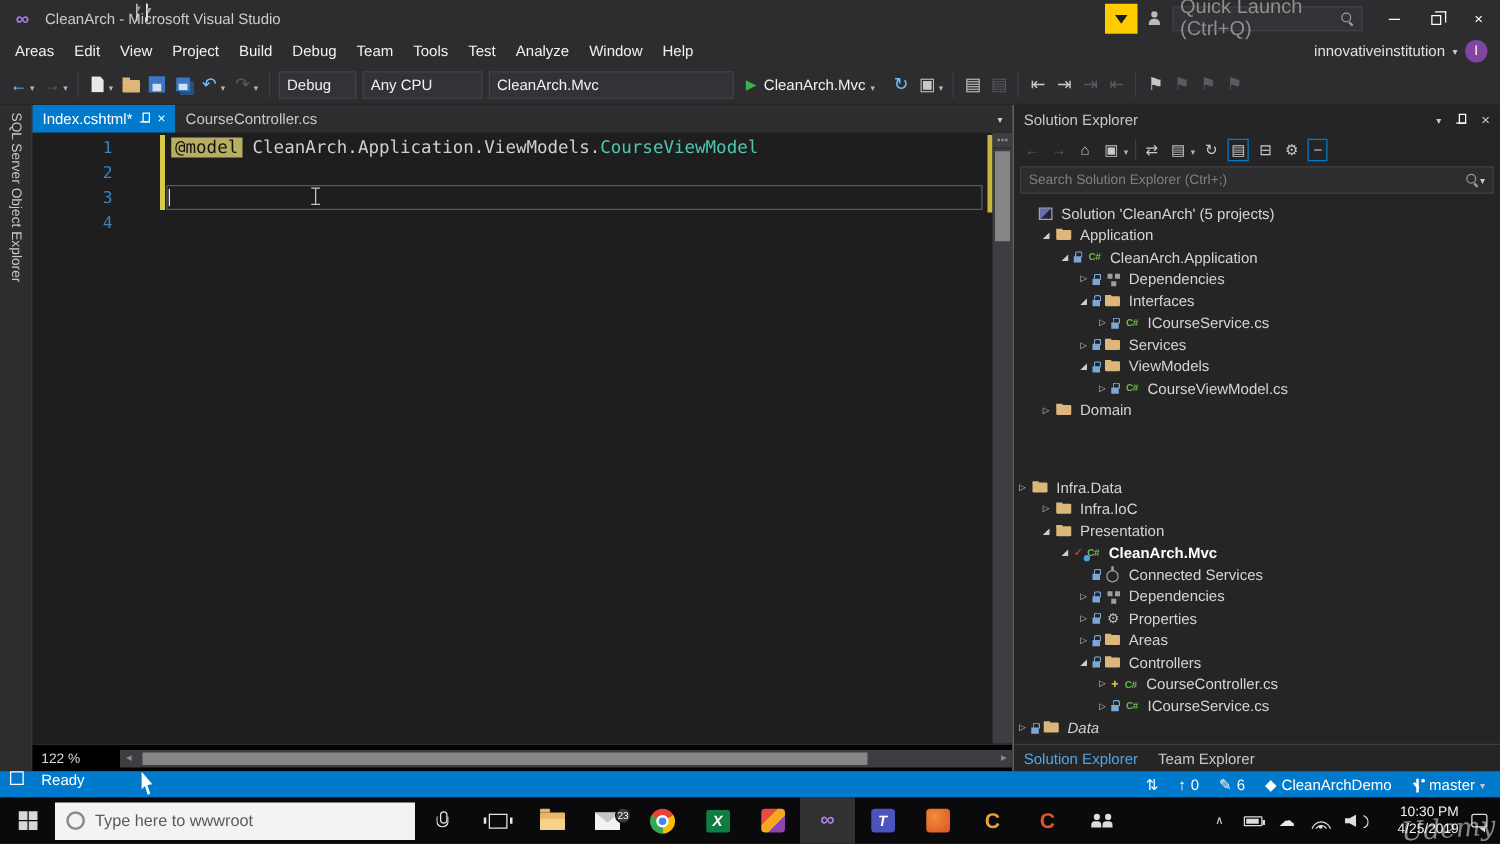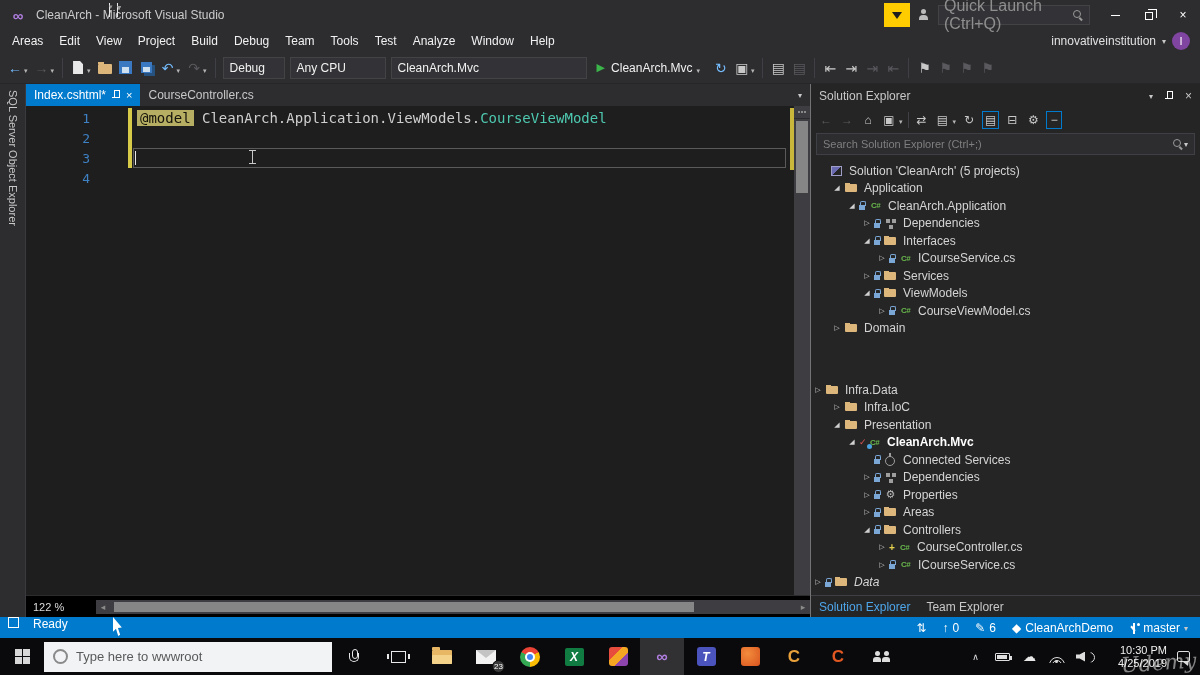--- a/index.html
+++ b/index.html
@@ -163,21 +163,21 @@
   .mic::before{content:"";position:absolute;left:3px;top:0;width:4px;height:8px;border:1px solid #e8e8e8;border-radius:3px}
   .mic::after{content:"";position:absolute;left:0;top:4px;width:8px;height:8px;border:1px solid #e8e8e8;border-top:none;border-radius:0 0 6px 6px}
   .taskview{width:15px;height:12px;border:1.5px solid #e8e8e8;position:relative}
   .taskview::before{content:"";position:absolute;left:-5px;top:2px;width:2px;height:5px;background:#e8e8e8}
   .taskview::after{content:"";position:absolute;right:-5px;top:2px;width:2px;height:5px;background:#e8e8e8}
   .tb-folder{width:20px;height:14px;background:#e8b765;border-radius:1px;position:relative}
   .tb-folder::before{content:"";position:absolute;left:0;top:-3px;width:8px;height:3px;background:#e8b765;border-radius:1px 1px 0 0}
   .tb-folder::after{content:"";position:absolute;left:0;bottom:0;width:20px;height:9px;background:#f5d28a;border-radius:1px}
   .mail{width:20px;height:14px;background:#f2f2f2;position:relative}
   .mail::before{content:"";position:absolute;left:0;top:0;width:0;height:0;border-left:10px solid transparent;border-right:10px solid transparent;border-top:8px solid #c4c4c4}
-  .badge{position:absolute;right:3px;bottom:2px;min-width:13px;height:13px;border-radius:50%;background:#3a3a3a;border:1px solid #0a0a0c;color:#fff;font-size:8px;display:flex;align-items:center;justify-content:center}
+  .badge{position:absolute;right:3px;bottom:16px;min-width:13px;height:13px;border-radius:50%;background:#3a3a3a;border:1px solid #0a0a0c;color:#fff;font-size:8px;display:flex;align-items:center;justify-content:center}
   .ic-chrome{width:20px;height:20px;border-radius:50%;background:conic-gradient(from -60deg,#ea4335 0 120deg,#fbbc05 0 240deg,#34a853 0 360deg);position:relative}
   .ic-chrome::before{content:"";position:absolute;inset:5px;background:#fff;border-radius:50%}
   .ic-chrome::after{content:"";position:absolute;inset:7px;background:#4285f4;border-radius:50%}
   .excel{width:19px;height:18px;background:#107c41;border-radius:2px;color:#fff;display:flex;align-items:center;justify-content:center;font-weight:bold;font-size:12px}
   .appmix{width:19px;height:19px;border-radius:3px;background:linear-gradient(135deg,#e84c3d 0 35%,#f5a623 35% 65%,#8e44ad 65%)}
   .vstile{background:rgba(255,255,255,.16)}
   .vs-inf{color:#b07ee0;font-weight:bold;font-size:16px;font-style:italic}
   .teams{width:19px;height:19px;background:#4b53bc;border-radius:3px;color:#fff;display:flex;align-items:center;justify-content:center;font-weight:bold;font-size:12px}
   .orangeapp{width:19px;height:19px;border-radius:3px;background:radial-gradient(circle at 35% 35%,#f28c3c,#d9531e)}
   .cletter1{color:#e9a13b;font-weight:bold;font-size:17px}

